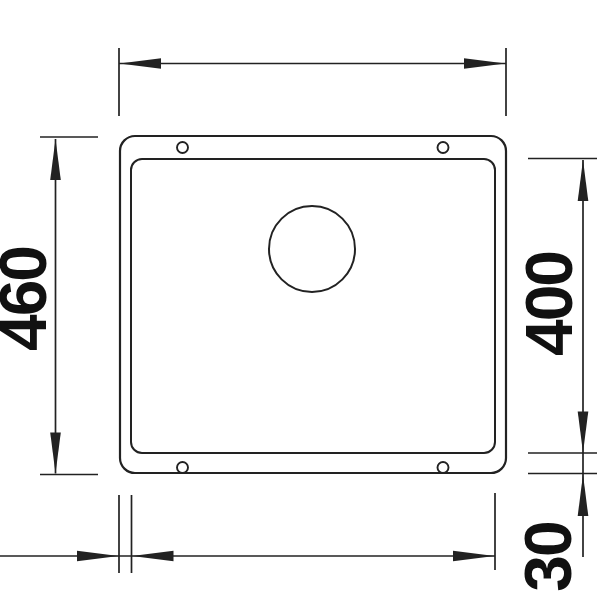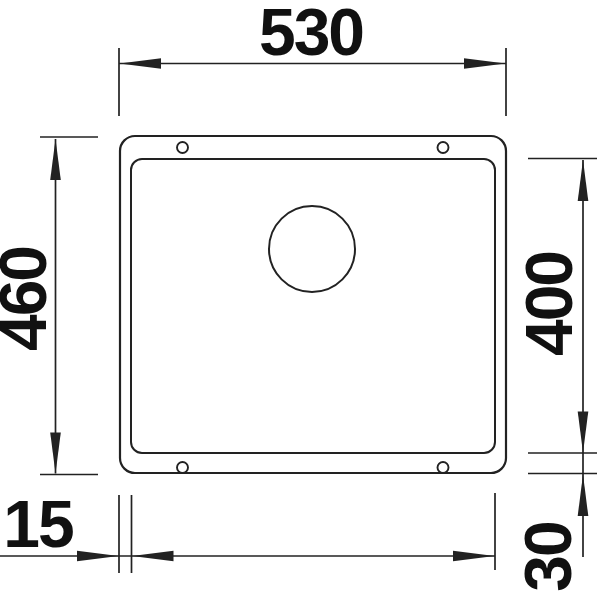--- a/index.html
+++ b/index.html
@@ -86,24 +86,22 @@
       <polygon points="583,160 577.7,201 588.3,201"></polygon>
       <polygon points="583,452.5 577.7,411.5 588.3,411.5"></polygon>
       <polygon points="583,474.5 577.7,516 588.3,516"></polygon>
 
       <polygon points="118.5,556 77,550.7 77,561.3"></polygon>
       <polygon points="132,556 173.5,550.7 173.5,561.3"></polygon>
       <polygon points="494.5,556 453,550.7 453,561.3"></polygon>
     </g>
   </svg>
 
-  <div class="dim-label" style="left:311px; top:32px;">530</div>
 
   <div class="dim-label rot" style="left:23px; top:299px;">460</div>
 
   <div class="dim-label rot" style="left:549px; top:304px;">400</div>
 
 
-  <div class="dim-label" style="left:38px; top:524px;">15</div>
 
   <div class="dim-label rot" style="left:548px; top:557px;">30</div>
 
 </div>
 
 </body></html>

